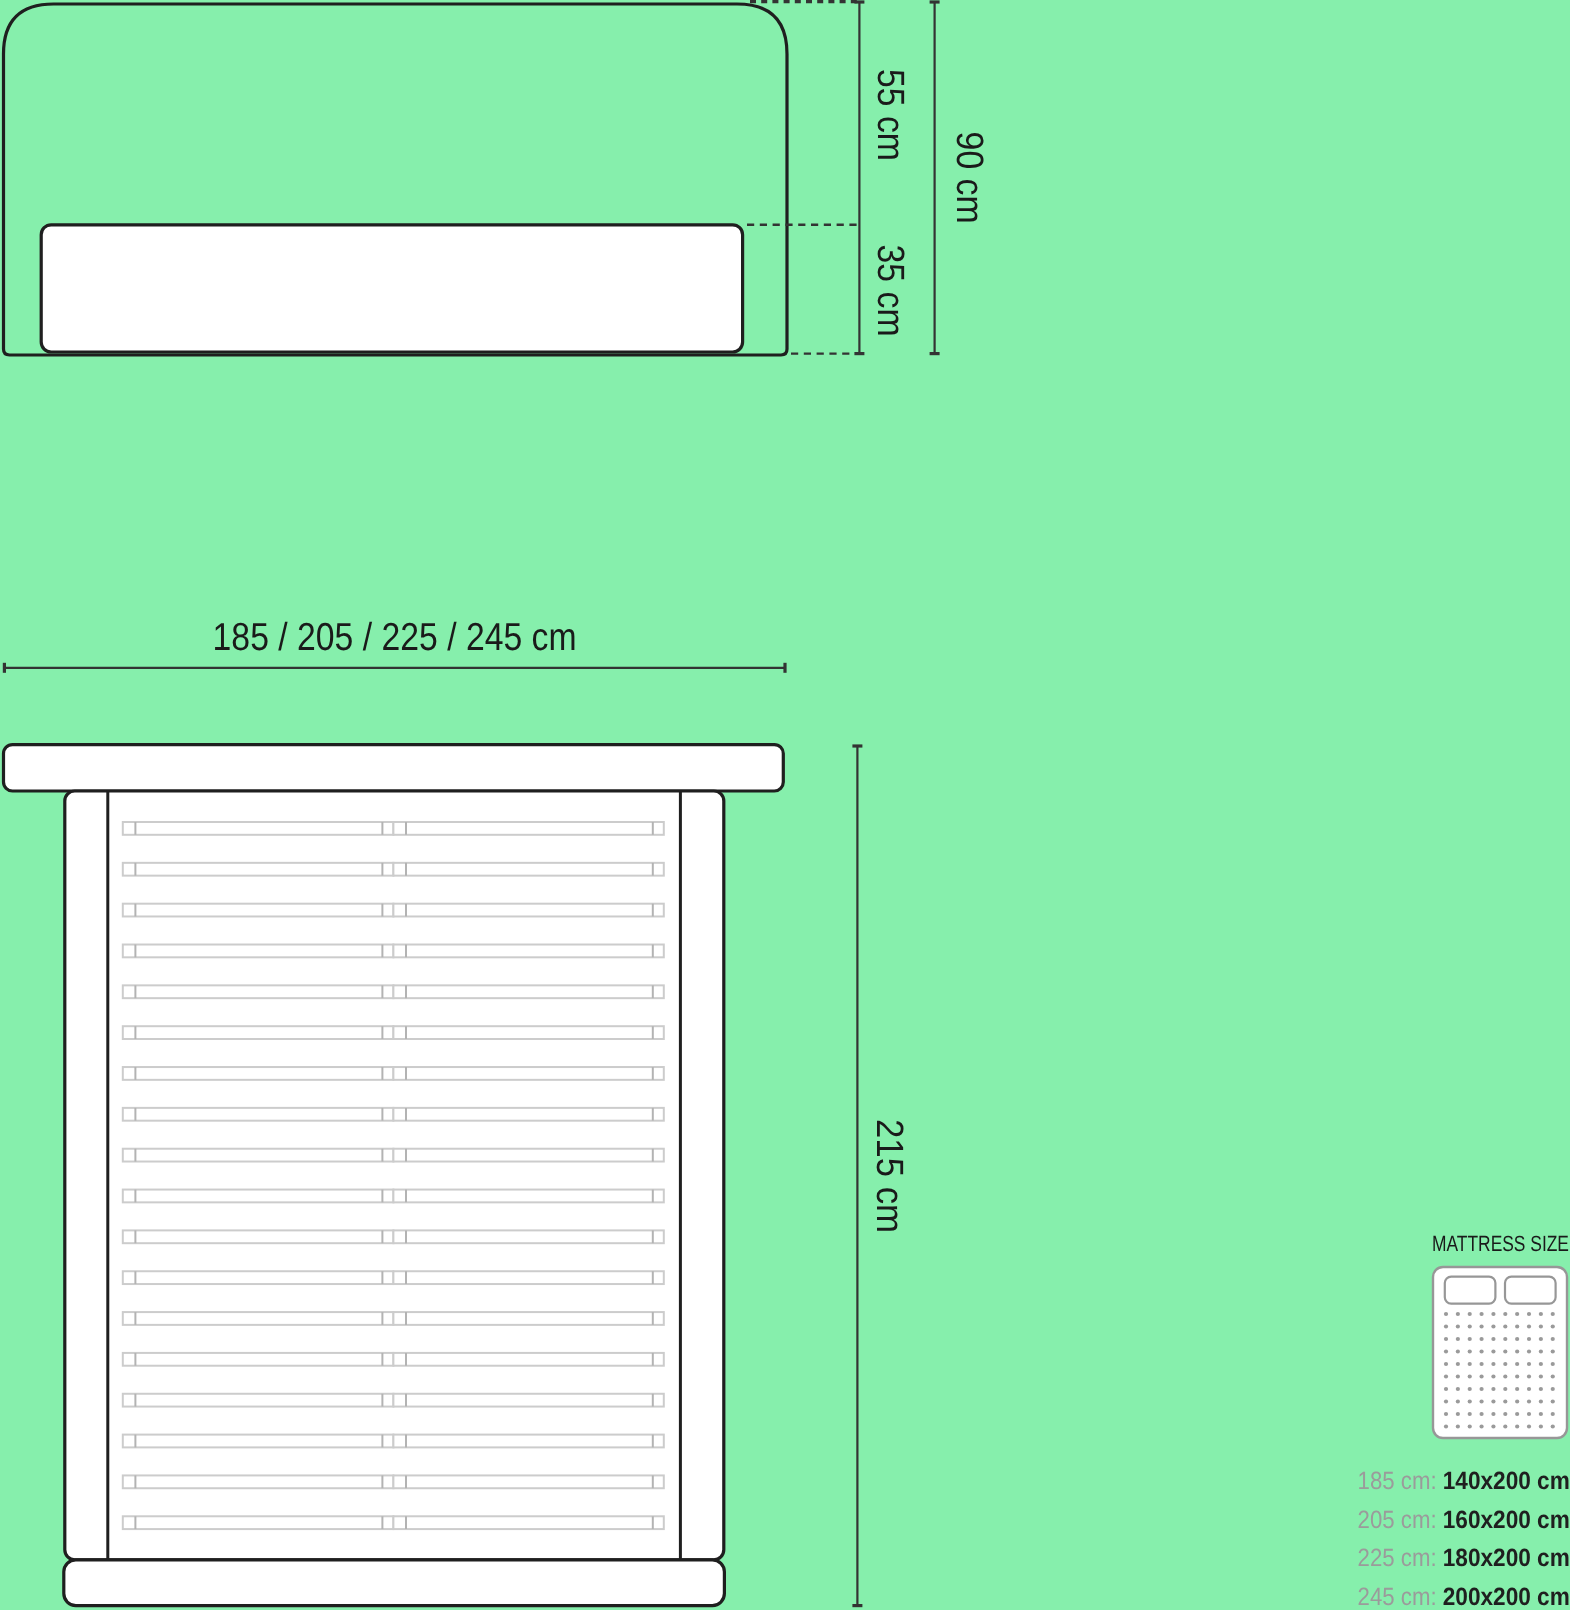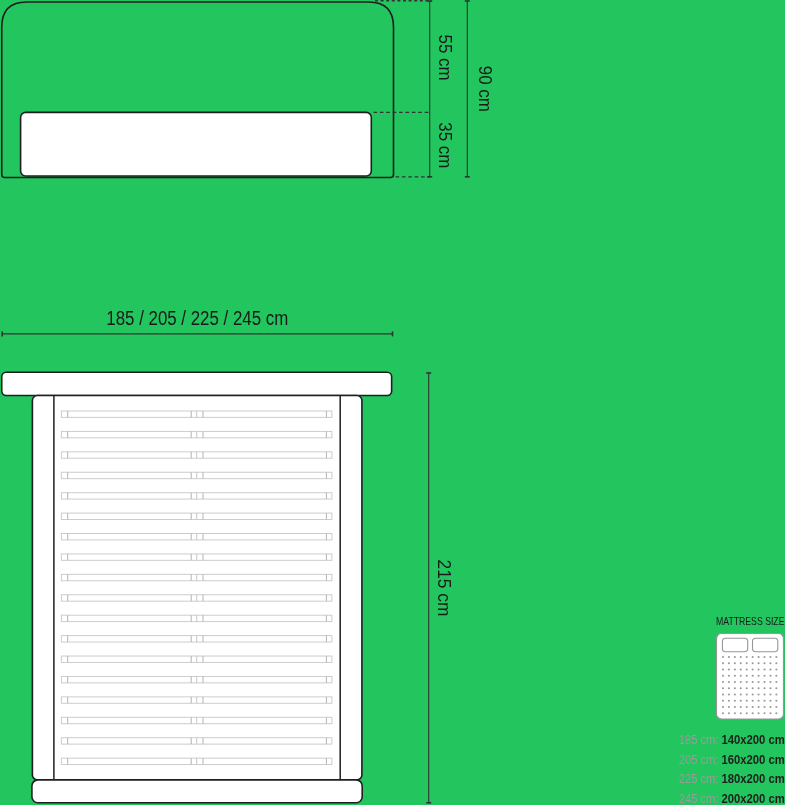--- a/index.html
+++ b/index.html
@@ -1,16 +1,16 @@
 <!DOCTYPE html>
 <html><head>
 <meta charset="utf-8">
 <style>
   html,body{margin:0;padding:0;background:#ffffff;}
-  #page{width:785px;height:805px;position:relative;overflow:hidden;background:#22c55e;
+  #page{width:785px;height:805px;position:relative;overflow:hidden;background:#86efac;
         font-family:"Liberation Sans", sans-serif;}
   svg{position:absolute;left:0;top:0;}
   text{font-family:"Liberation Sans", sans-serif;fill:#1a1a1a;}
 </style>
 </head>
 <body>
 <div id="page">
 <svg width="785" height="805" viewBox="0 0 785 805">
 
   <path d="M 1.75 174.5 L 1.75 27 Q 1.75 2 26.75 2 L 368.5 2 Q 393.5 2 393.5 27 L 393.5 174.5 Q 393.5 177.5 390.5 177.5 L 4.75 177.5 Q 1.75 177.5 1.75 174.5 Z" fill="none" stroke="#1f1f1f" stroke-width="1.6"></path>

